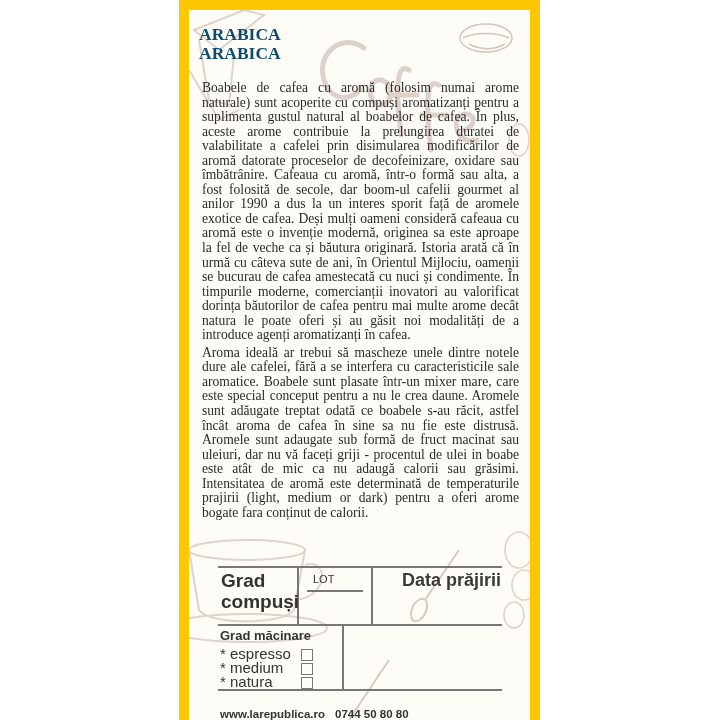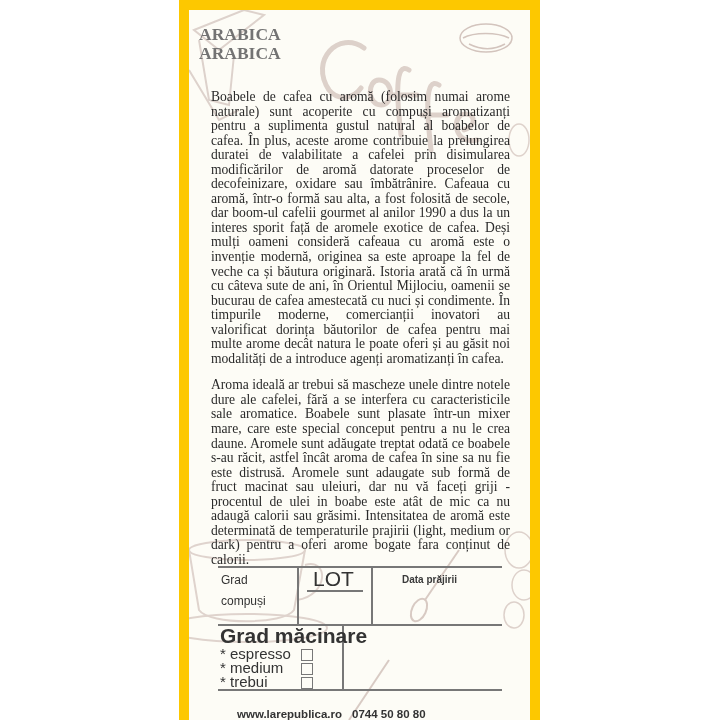--- a/index.html
+++ b/index.html
@@ -12,55 +12,55 @@
       background: #fdc800;
     }
     .card {
       position: absolute; left: 189px; top: 10px; width: 341px; height: 710px;
       background: #fdfcf6; overflow: hidden;
     }
     .bg-art { position: absolute; left: 0; top: 0; width: 341px; height: 710px; }
     .title {
       position: absolute; left: 10px; top: 15px;
       font-family: "Liberation Serif", "DejaVu Serif", serif;
-      font-weight: bold; font-size: 17.5px; line-height: 19px; color: #737373;
+      font-weight: bold; font-size: 17.5px; line-height: 19px; color: #0c4a6e;
       margin: 0;
     }
     .title span { display: block; }
     .body-text {
       position: absolute; left: 10px; top: 68px; width: 323px;
       font-family: "Liberation Serif", "DejaVu Serif", serif;
       font-size: 13.6px; line-height: 14.55px; color: #2a2a2a;
       text-align: justify; margin: 0;
     }
-    .body-text p { margin: 12px; text-align: justify; }
+    .body-text p { margin: 3px; text-align: justify; }
     .sans { font-family: "Liberation Sans", "DejaVu Sans", sans-serif; color: #333; }
     .hline { position: absolute; height: 2px; background: #777; }
     .vline { position: absolute; width: 2px; background: #777; }
     .lbl-grad-prajire {
-      position: absolute; left: 32px; top: 560px; font-weight: normal; font-size: 12px; line-height: 21px;
+      position: absolute; left: 32px; top: 560px; font-weight: bold; font-size: 19px; line-height: 21px;
     }
     .lbl-lot {
-      position: absolute; left: 124px; top: 559px; font-size: 21px; line-height: 20px;
+      position: absolute; left: 124px; top: 559px; font-size: 11px; line-height: 20px;
     }
     .lot-underline { position: absolute; left: 118px; top: 580px; width: 56px; height: 2px; background: #777; }
     .lbl-data {
-      position: absolute; left: 213px; top: 562px; font-weight: bold; font-size: 10px; line-height: 16px; color: #3a3a3a;
+      position: absolute; left: 213px; top: 562px; font-weight: bold; font-size: 18px; line-height: 16px; color: #3a3a3a;
     }
     .lbl-grad-macinare {
-      position: absolute; left: 31px; top: 617px; font-weight: bold; font-size: 21px; line-height: 18px;
+      position: absolute; left: 31px; top: 617px; font-weight: bold; font-size: 13px; line-height: 18px;
     }
     .grind-list { position: absolute; left: 31px; top: 637px; font-size: 15px; line-height: 14.2px; }
     .grind-item { display: block; white-space: nowrap; }
     .checkbox {
       position: absolute; left: 112px; width: 10px; height: 10px;
       border: 1.3px solid #777; background: transparent;
     }
     .footer {
-      position: absolute; left: 48px; top: 697px; font-weight: bold; font-size: 11.5px; line-height: 14px; color: #333;
+      position: absolute; left: 31px; top: 697px; font-weight: bold; font-size: 11.5px; line-height: 14px; color: #333;
       white-space: nowrap;
     }
     .footer .phone { margin-left: 10px; }
   </style>
 </head>
 <body>
 
 <div class="frame"></div>
 
 <div class="card">
@@ -127,21 +127,21 @@
   <div class="lbl-lot sans">LOT</div>
   <div class="lot-underline"></div>
 
   <div class="lbl-data sans">Data prăjirii</div>
 
   <div class="lbl-grad-macinare sans">Grad măcinare</div>
 
   <div class="grind-list sans">
     <span class="grind-item">* espresso</span>
     <span class="grind-item">* medium</span>
-    <span class="grind-item">* trebui</span>
+    <span class="grind-item">* natura</span>
   </div>
   <div class="checkbox" style="top:639px;"></div>
   <div class="checkbox" style="top:653px;"></div>
   <div class="checkbox" style="top:667px;"></div>
 
   <div class="footer sans">
     <span>www.larepublica.ro</span><span class="phone">0744 50 80 80</span>
   </div>
 </div>
 

